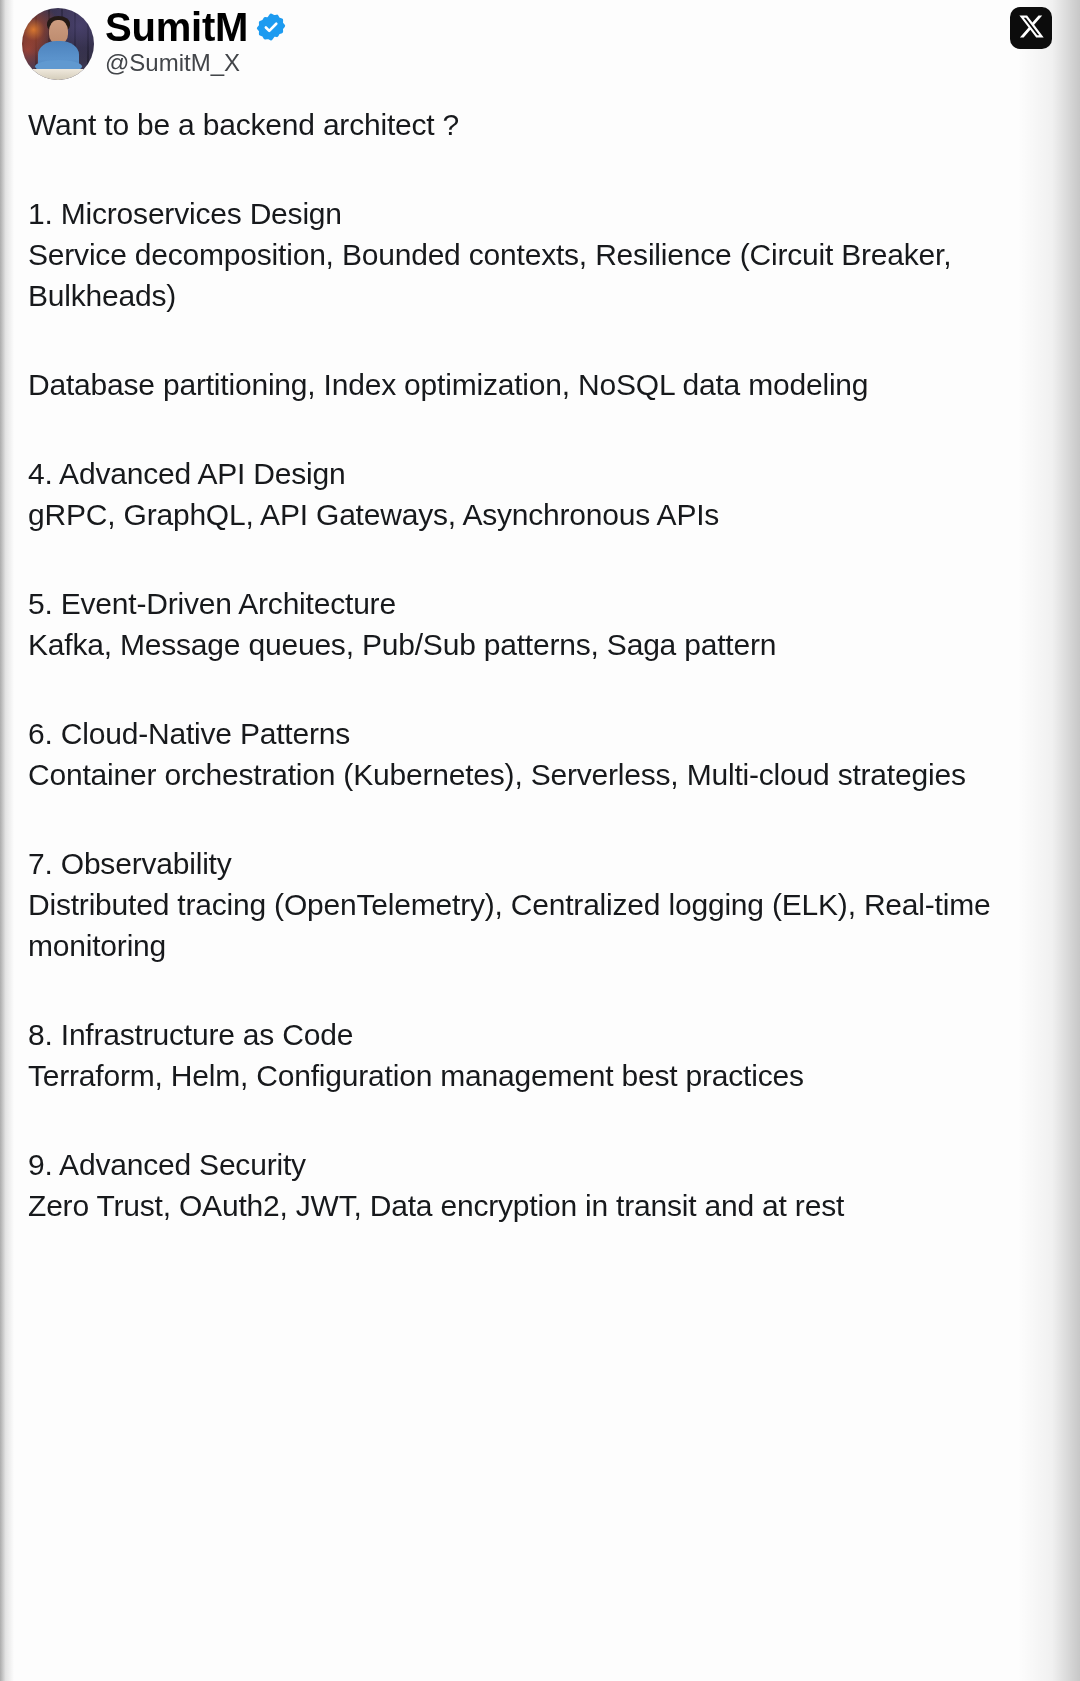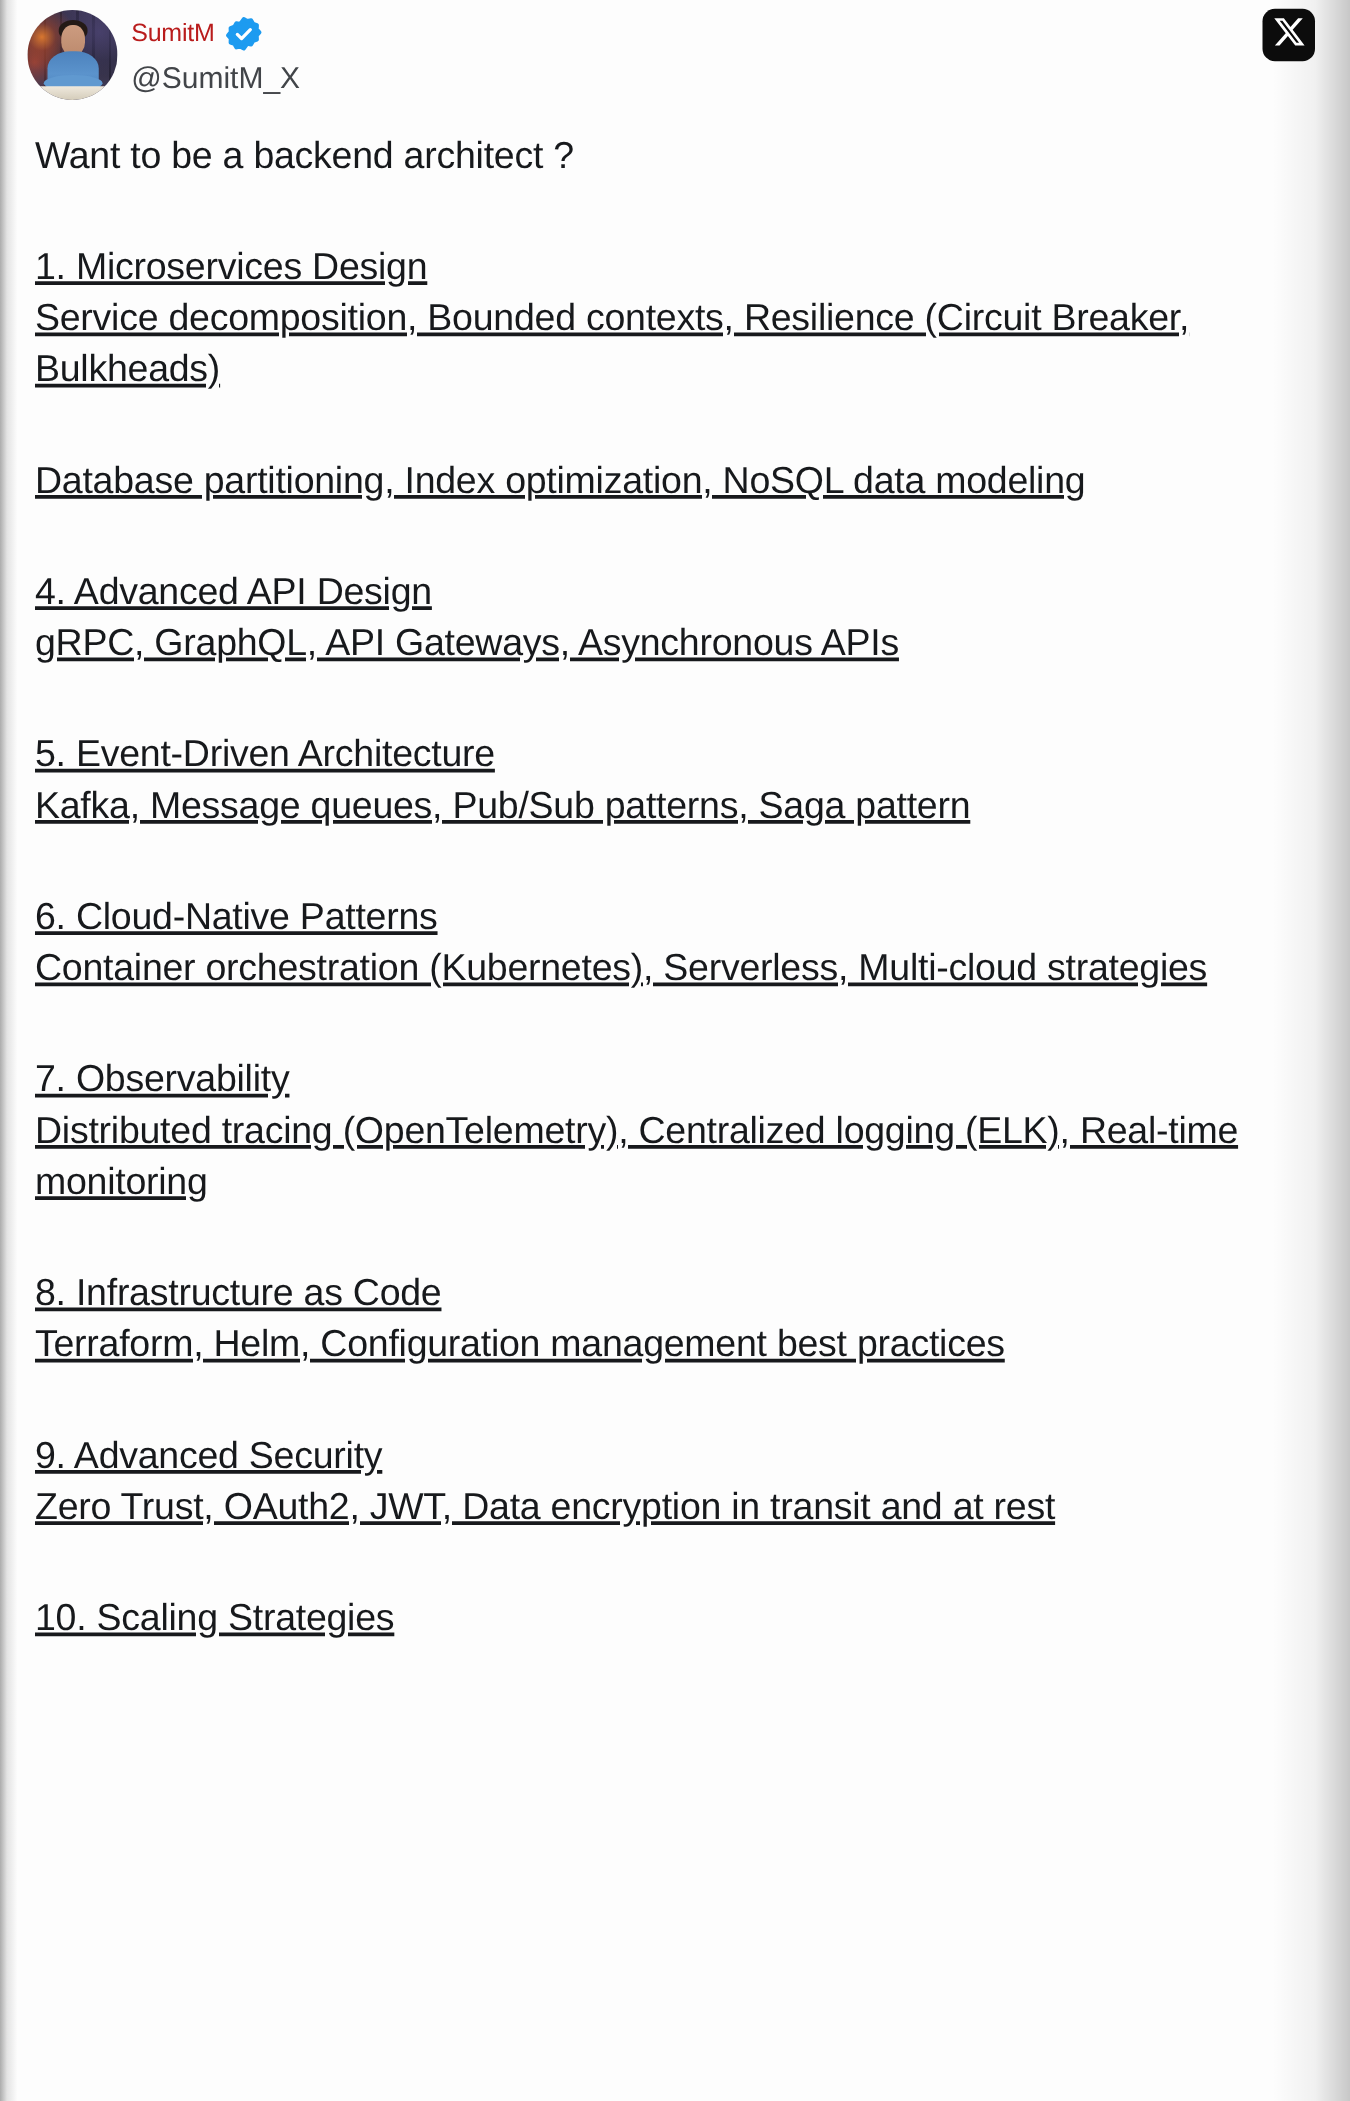--- a/index.html
+++ b/index.html
@@ -45,39 +45,39 @@
   .avatar-shirt { position: absolute; left: 16px; top: 33px; width: 41px; height: 30px;
     background: linear-gradient(180deg, #4c82bd 0%, #5b93cc 60%, #4f86bf 100%);
     border-radius: 45% 45% 18% 18%; }
   .avatar-arms { position: absolute; left: 13px; top: 52px; width: 47px; height: 13px;
     background: #6099d0; border-radius: 50%; }
   .avatar-table { position: absolute; left: 0; bottom: 0; width: 72px; height: 11px;
     background: linear-gradient(180deg, #efe9dd 0%, #d4ccba 100%); }
 
   .id-block { position: absolute; left: 105px; top: 10px; }
   .name-row { display: flex; align-items: center; gap: 8px; cursor: pointer; }
-  .display-name { font-size: 20px; font-weight: 400; letter-spacing: -.2px; color: #b91c1c; line-height: 34px; }
+  .display-name { font-size: 40px; font-weight: 700; letter-spacing: -.2px; color: #000000; line-height: 34px; }
   .badge { width: 30px; height: 30px; display: inline-block; }
   .handle { font-size: 24px; color: var(--handle_gray, #424549); line-height: 34px; margin-top: 2px; cursor: pointer; }
 
   .x-logo {
     position: absolute; left: 1010px; top: 7px; width: 42px; height: 42px;
     background: var(--x_logo_bg, #0c0c0c); border-radius: 10px;
     display: flex; align-items: center; justify-content: center; cursor: pointer; z-index: 6;
   }
   .x-logo svg { width: 27px; height: 27px; }
 
   
   .tweet-body {
     position: absolute; left: 28px; top: 104px; width: 1030px;
     font-size: 30px; line-height: 41px; letter-spacing: -.2px;
     color: var(--text, #17191c);
   }
   .tweet-body p { margin: 0 0 48px 0; }
-  .sec { margin: 0 0 48px 0; text-decoration: underline; }
+  .sec { margin: 0 0 48px 0; }
   .sec:last-child { margin-bottom: 0; }
 </style>
 </head>
 <body style="--verified_blue: #1d9bf0; --text: #17191c; --handle_gray: #424549; --x_logo_bg: #0c0c0c;">
 
 <div class="page">
 
   <div class="shade-left"></div>
   <div class="shade-right"></div>
 
@@ -151,18 +151,17 @@
       <div>8. Infrastructure as Code</div>
       <div>Terraform, Helm, Configuration management best practices</div>
     </section>
 
     <section class="sec">
       <div>9. Advanced Security</div>
       <div>Zero Trust, OAuth2, JWT, Data encryption in transit and at rest</div>
     </section>
 
     <section class="sec">
-      <div>10. Scaling Strategies</div>
     </section>
   </div>
   </main>
 
 </div>
 
 </body></html>

